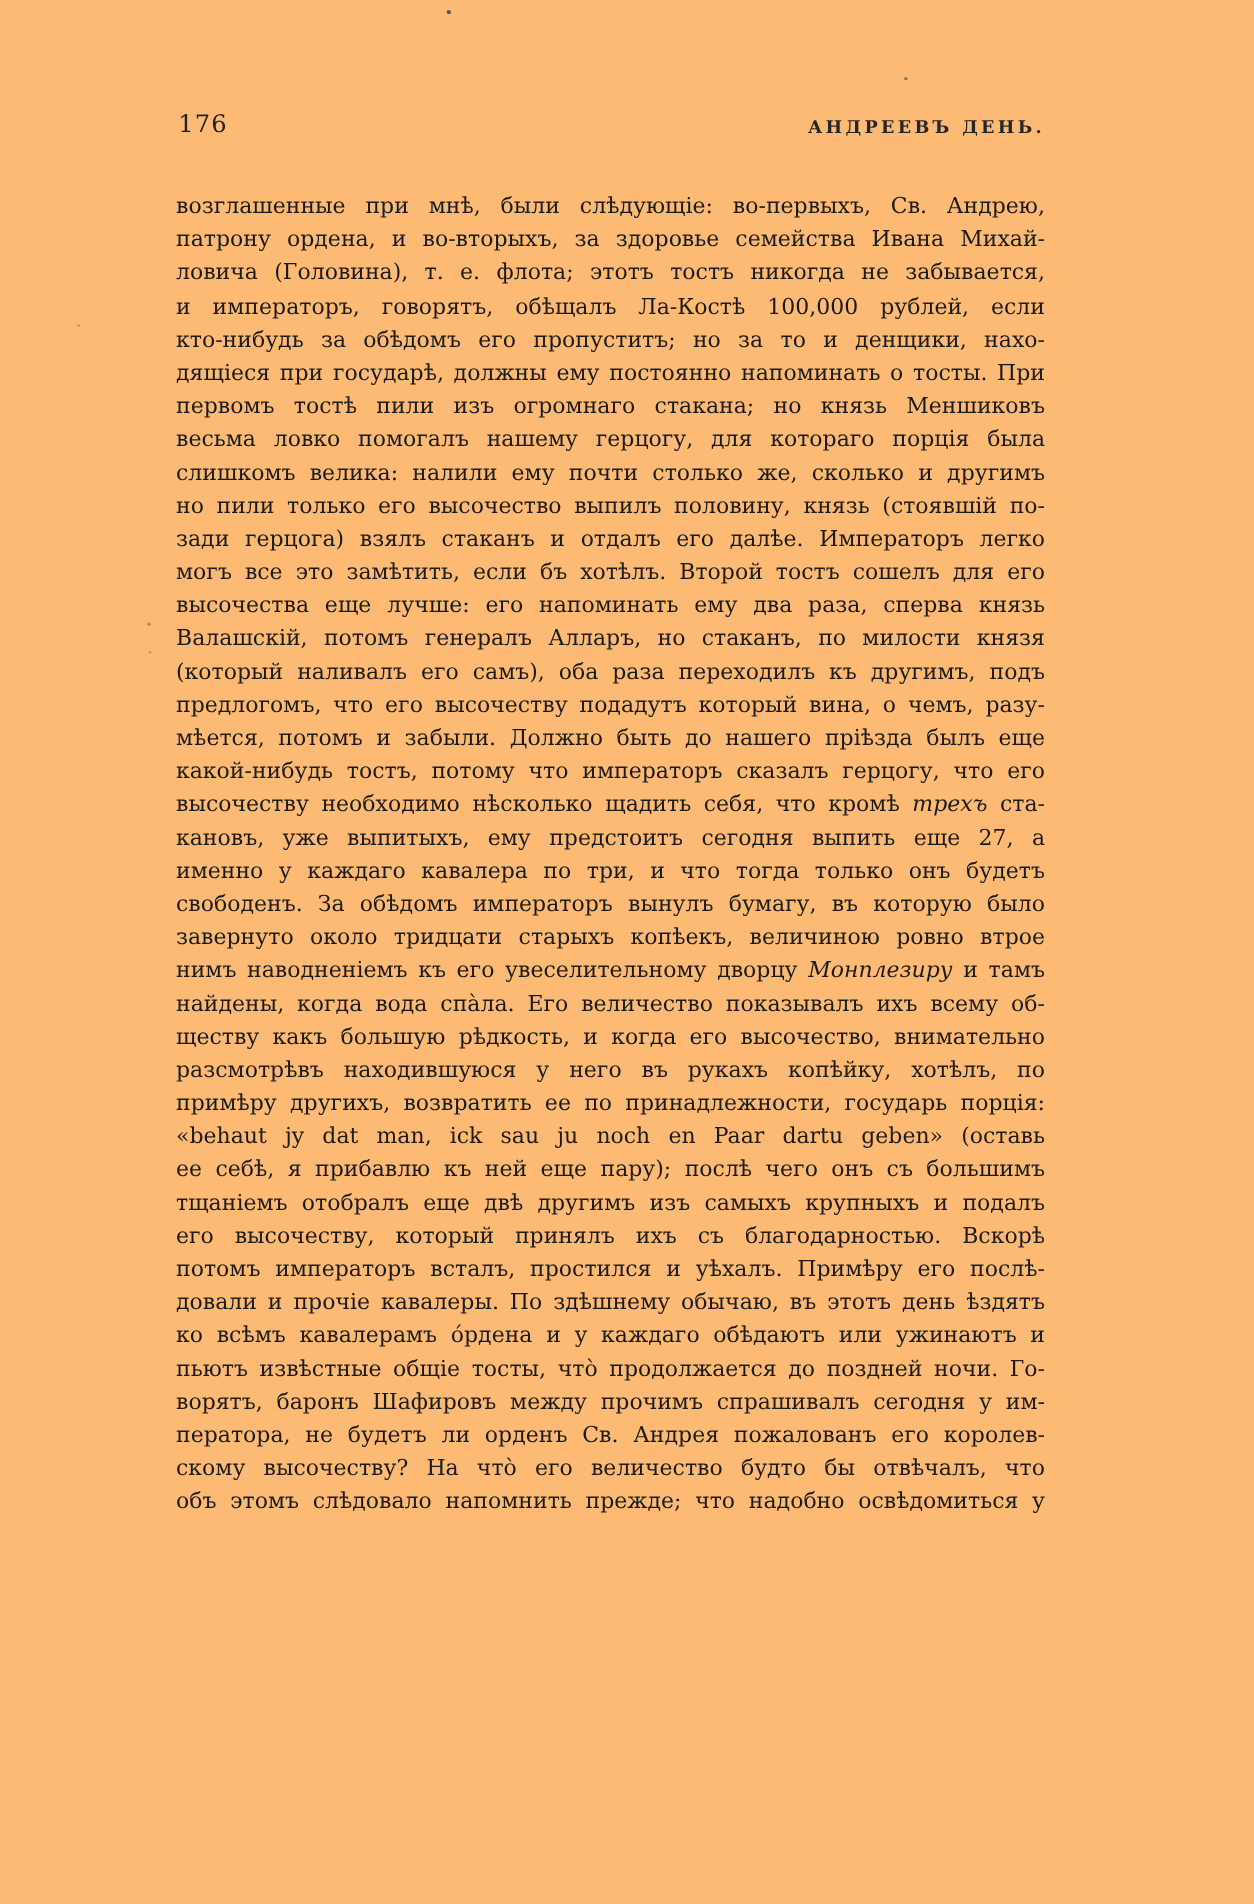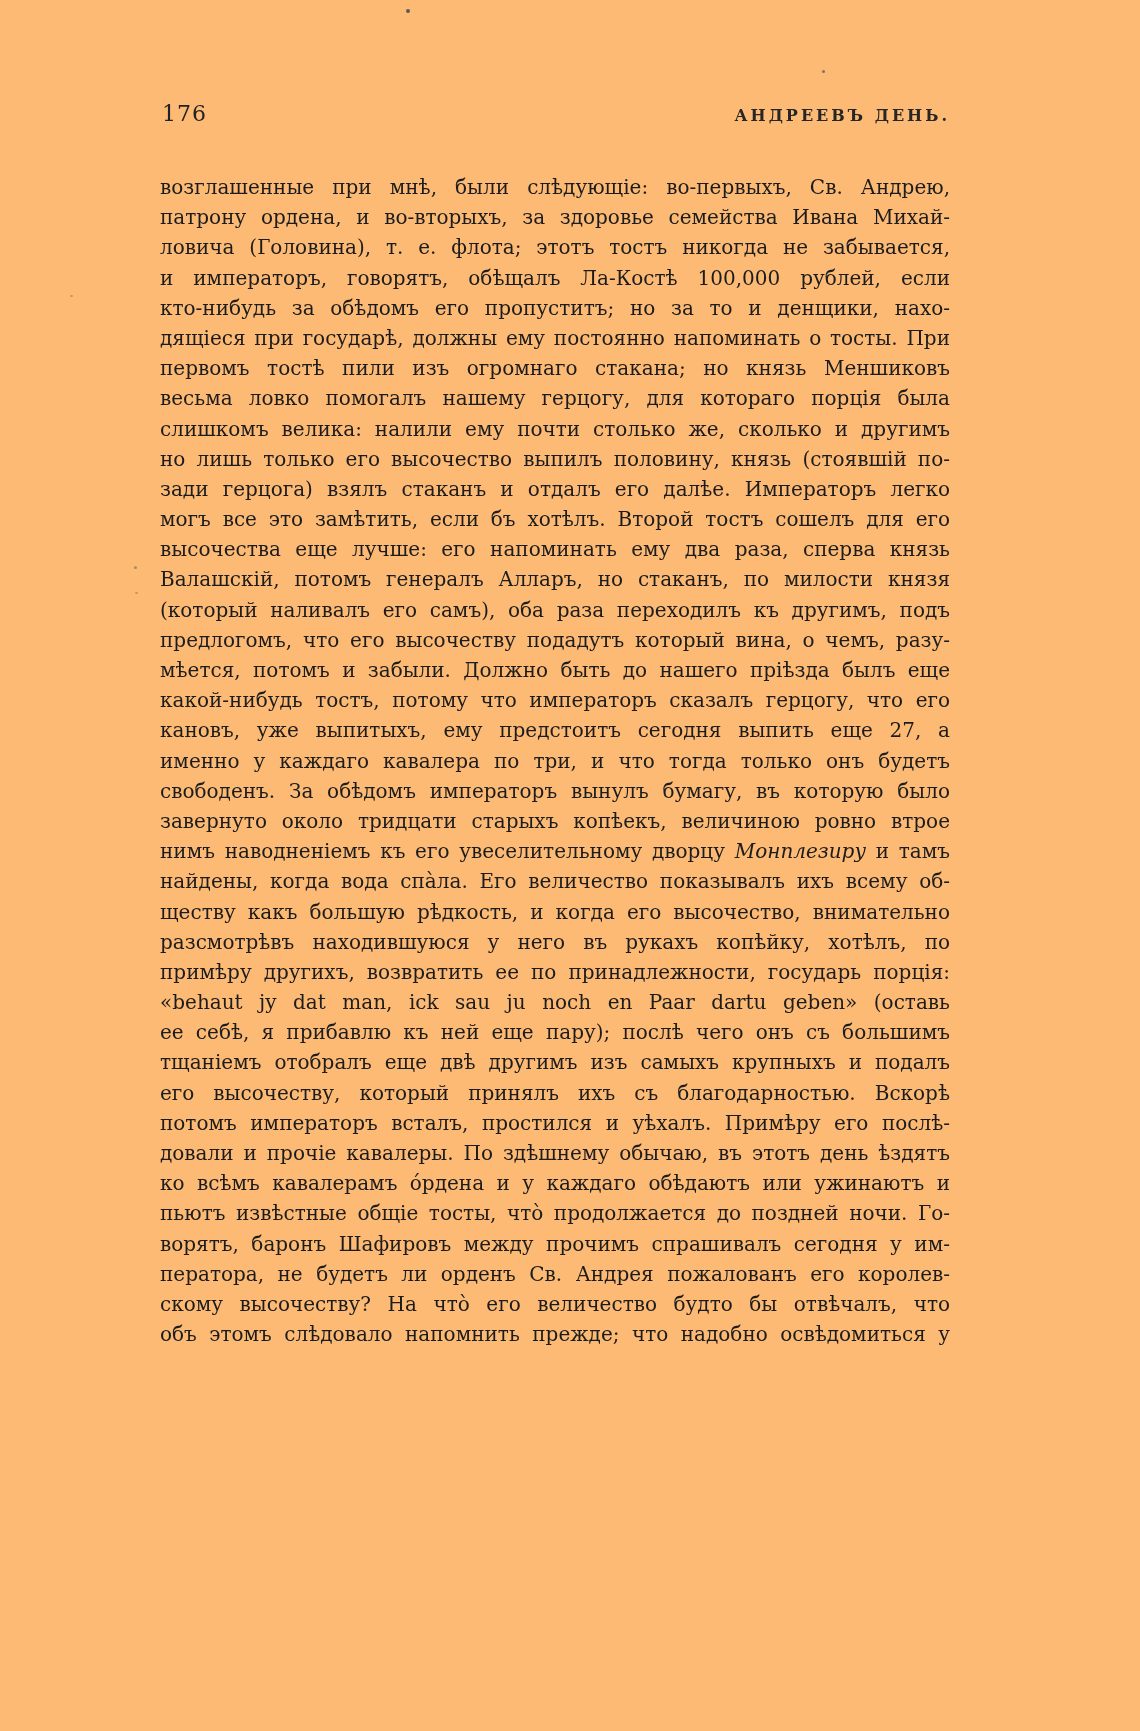--- a/index.html
+++ b/index.html
@@ -89,29 +89,30 @@
   <div class="body-text" id="body-lines">
       <div class="line">возглашенные при мнѣ, были слѣдующіе: во-первыхъ, Св. Андрею,</div>
       <div class="line">патрону ордена, и во-вторыхъ, за здоровье семейства Ивана Михай-</div>
       <div class="line">ловича (Головина), т. е. флота; этотъ тостъ никогда не забывается,</div>
       <div class="line">и императоръ, говорятъ, обѣщалъ Ла-Костѣ 100,000 рублей, если</div>
       <div class="line">кто-нибудь за обѣдомъ его пропуститъ; но за то и денщики, нахо-</div>
       <div class="line">дящіеся при государѣ, должны ему постоянно напоминать о тосты. При</div>
       <div class="line">первомъ тостѣ пили изъ огромнаго стакана; но князь Меншиковъ</div>
       <div class="line">весьма ловко помогалъ нашему герцогу, для котораго порція была</div>
       <div class="line">слишкомъ велика: налили ему почти столько же, сколько и другимъ</div>
-      <div class="line">но лишь только его высочество выпилъ половину, князь (стоявшій по-</div>
+      <div class="line">но пили только его высочество выпилъ половину, князь (стоявшій по-</div>
       <div class="line">зади герцога) взялъ стаканъ и отдалъ его далѣе. Императоръ легко</div>
       <div class="line">могъ все это замѣтить, если бъ хотѣлъ. Второй тостъ сошелъ для его</div>
       <div class="line">высочества еще лучше: его напоминать ему два раза, сперва князь</div>
       <div class="line">Валашскій, потомъ генералъ Алларъ, но стаканъ, по милости князя</div>
       <div class="line">(который наливалъ его самъ), оба раза переходилъ къ другимъ, подъ</div>
       <div class="line">предлогомъ, что его высочеству подадутъ который вина, о чемъ, разу-</div>
       <div class="line">мѣется, потомъ и забыли. Должно быть до нашего пріѣзда былъ еще</div>
       <div class="line">какой-нибудь тостъ, потому что императоръ сказалъ герцогу, что его</div>
+      <div class="line">высочеству необходимо нѣсколько щадить себя, что кромѣ <i>трехъ</i> ста-</div>
       <div class="line">кановъ, уже выпитыхъ, ему предстоитъ сегодня выпить еще 27, а</div>
       <div class="line">именно у каждаго кавалера по три, и что тогда только онъ будетъ</div>
       <div class="line">свободенъ. За обѣдомъ императоръ вынулъ бумагу, въ которую было</div>
       <div class="line">завернуто около тридцати старыхъ копѣекъ, величиною ровно втрое</div>
       <div class="line">нимъ наводненіемъ къ его увеселительному дворцу <i>Монплезиру</i> и тамъ</div>
       <div class="line">найдены, когда вода спа̀ла. Его величество показывалъ ихъ всему об-</div>
       <div class="line">ществу какъ большую рѣдкость, и когда его высочество, внимательно</div>
       <div class="line">разсмотрѣвъ находившуюся у него въ рукахъ копѣйку, хотѣлъ, по</div>
       <div class="line">примѣру другихъ, возвратить ее по принадлежности, государь порція:</div>
       <div class="line">«behaut jy dat man, ick sau ju noch en Paar dartu geben» (оставь</div>

